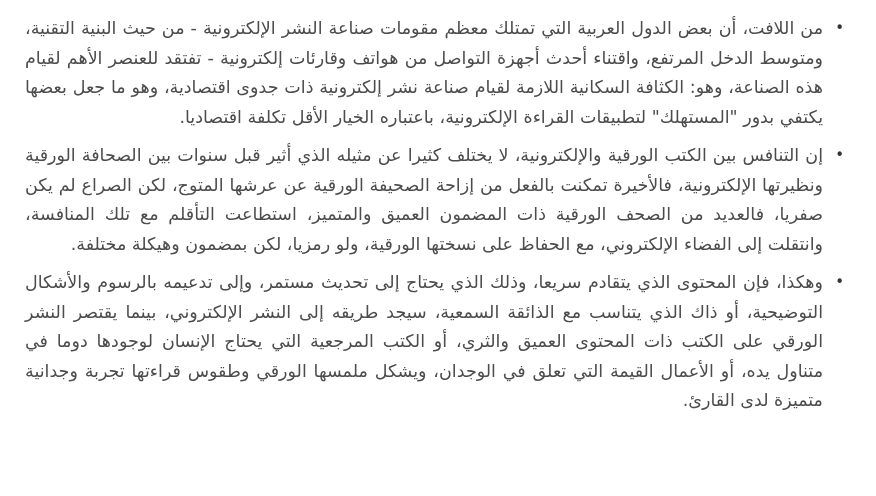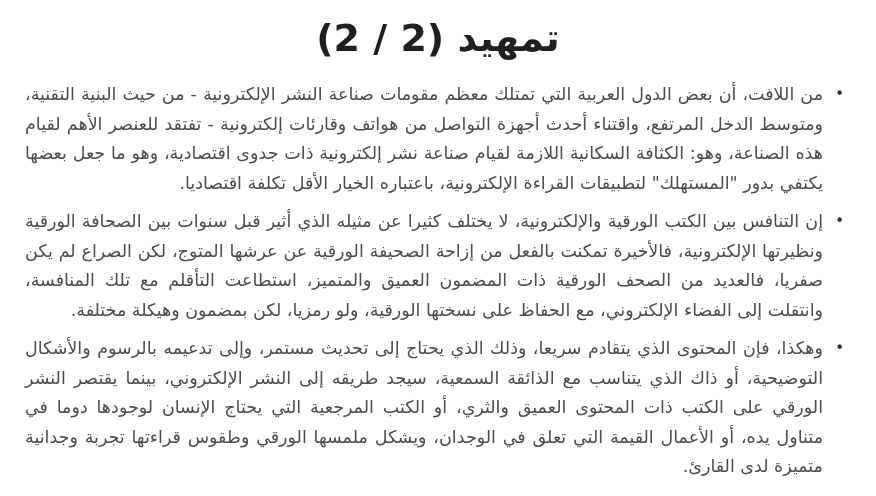--- a/index.html
+++ b/index.html
@@ -55,21 +55,20 @@
   }
   .bullet-text {
     display: inline;
   }
 </style>
 </head>
 <body>
 
 <div class="slide">
 
-  <h1 class="slide-title">تمهيد (2 / 2)</h1>
 
   <div class="bullets">
 
     <div class="bullet-item">
       <span class="bullet-marker">•</span>
       <span class="bullet-text">من اللافت، أن بعض الدول العربية التي تمتلك معظم مقومات صناعة النشر الإلكترونية - من حيث البنية التقنية، ومتوسط الدخل المرتفع، واقتناء أحدث أجهزة التواصل من هواتف وقارئات إلكترونية - تفتقد للعنصر الأهم لقيام هذه الصناعة، وهو: الكثافة السكانية اللازمة لقيام صناعة نشر إلكترونية ذات جدوى اقتصادية، وهو ما جعل بعضها يكتفي بدور "المستهلك" لتطبيقات القراءة الإلكترونية، باعتباره الخيار الأقل تكلفة اقتصاديا.</span>
     </div>
 
     <div class="bullet-item">
       <span class="bullet-marker">•</span>

